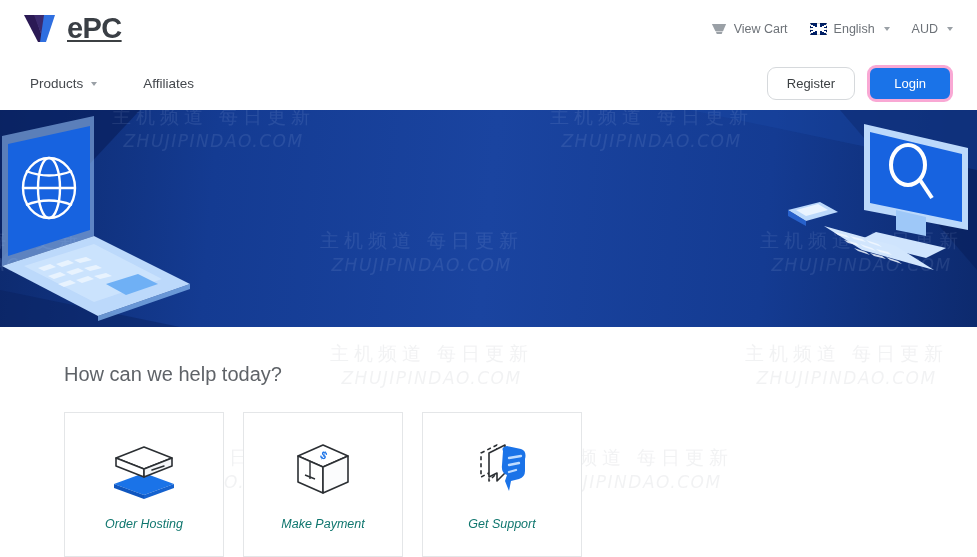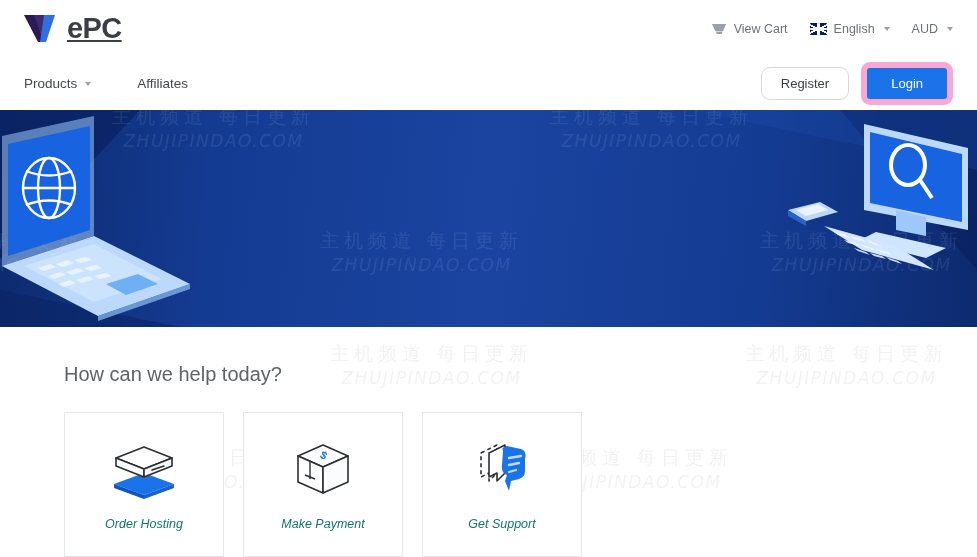--- a/index.html
+++ b/index.html
@@ -64,33 +64,33 @@
   .caret{
     width:0; height:0; border-left:3.5px solid transparent;
     border-right:3.5px solid transparent; border-top:4px solid #9aa0a6;
     display:inline-block; margin-left:2px;
   }
 
   
   .navbar{
     position:relative; z-index:20;
     height:53px; display:flex; align-items:center;
-    padding:0 24px 0 24px; background:#fff;
+    padding:0 24px 0 30px; background:#fff;
   }
   .nav-item{
     display:flex; align-items:center; gap:6px;
     font-size:13.5px; color:#44484d; cursor:pointer; margin-right:46px;
   }
   .nav-actions{ margin-left:auto; display:flex; align-items:center; gap:12px; }
   .btn{
     font-size:13px; border-radius:9px; cursor:pointer;
     padding:9px 19px; line-height:1; font-family:"Liberation Sans", sans-serif;text-align:right;
   }
   .btn-outline{ background:#fff; border:1px solid #d6d9dc; color:#3c4043; }
-  .btn-primary{ background:#1a73e8; border:6px solid #f9a8d4; color:#fff; padding:9px 24px; }
+  .btn-primary{ background:#1a73e8; border:3px solid #f9a8d4; color:#fff; padding:9px 24px; }
 
   
   .hero{
     position:relative; height:217px; overflow:hidden;
     background:linear-gradient(95deg,#0d2a6e 0%,#143b92 22%,#1a44a0 50%,#143b92 78%,#0d2a6e 100%);
   }
   .hero-deco{ position:absolute; inset:0; }
   .art{ position:absolute; z-index:8; }
   .art-left{ left:-6px; top:6px; }
   .art-right{ right:-4px; top:8px; }

